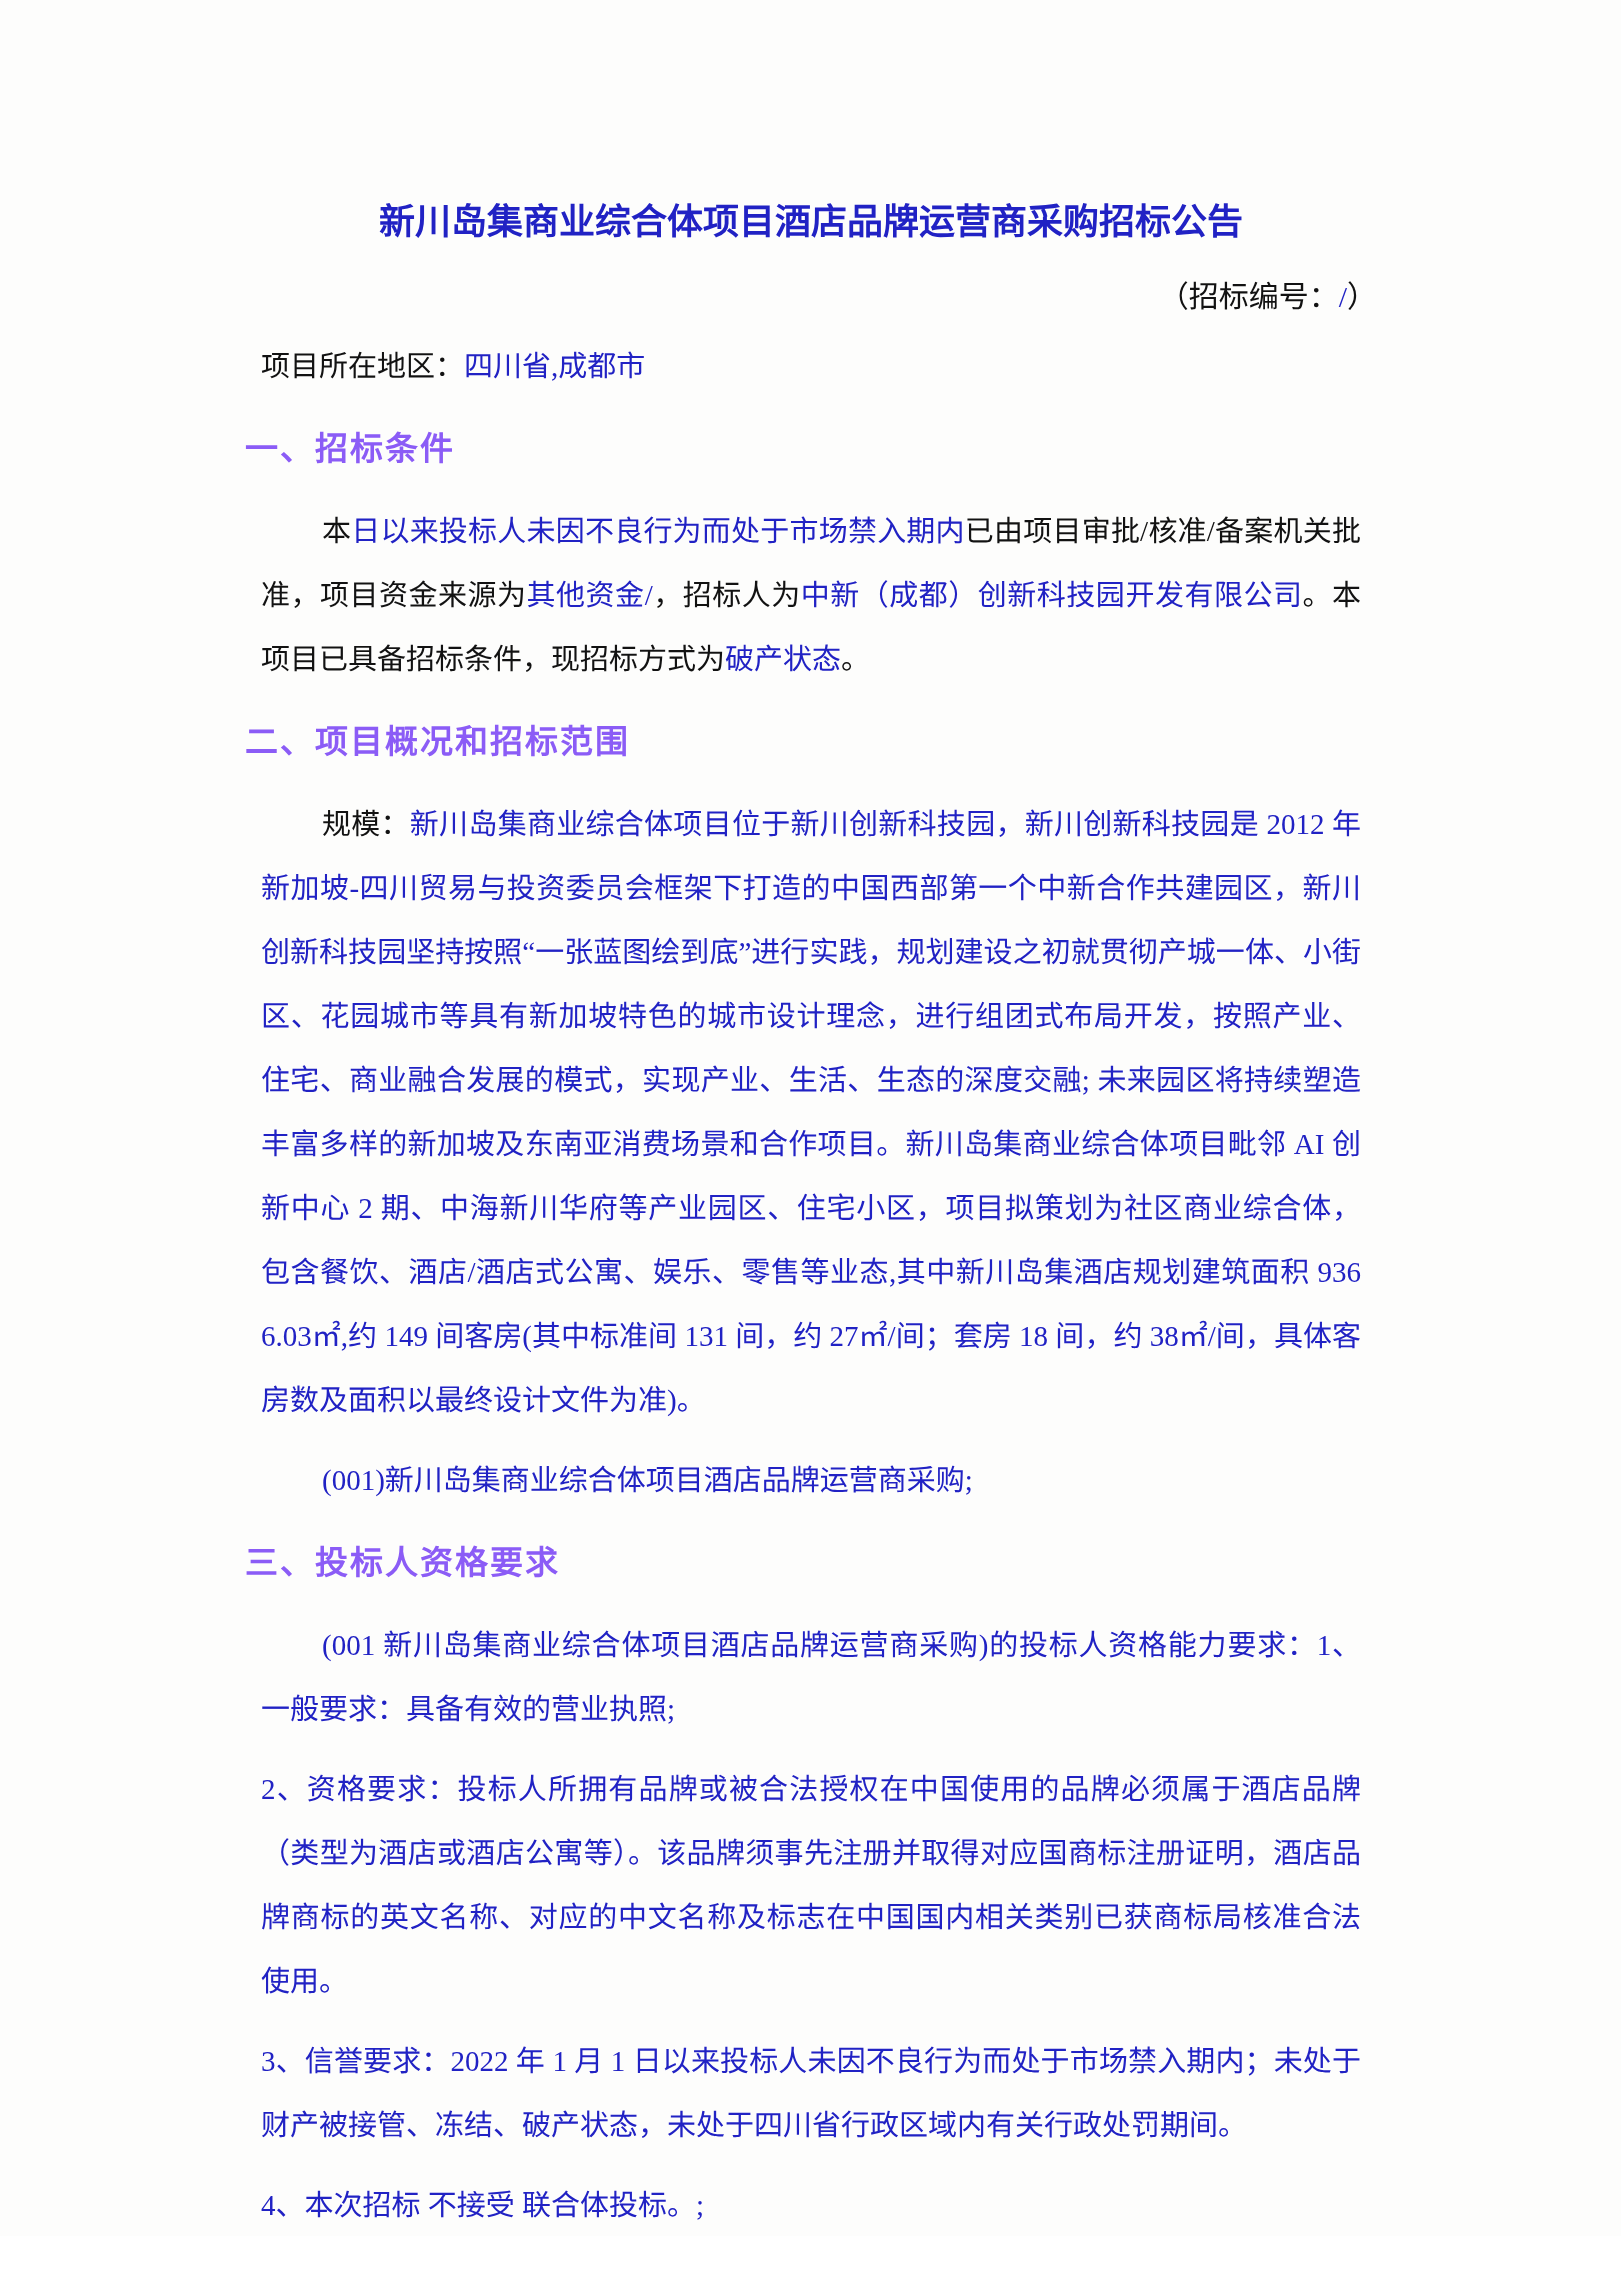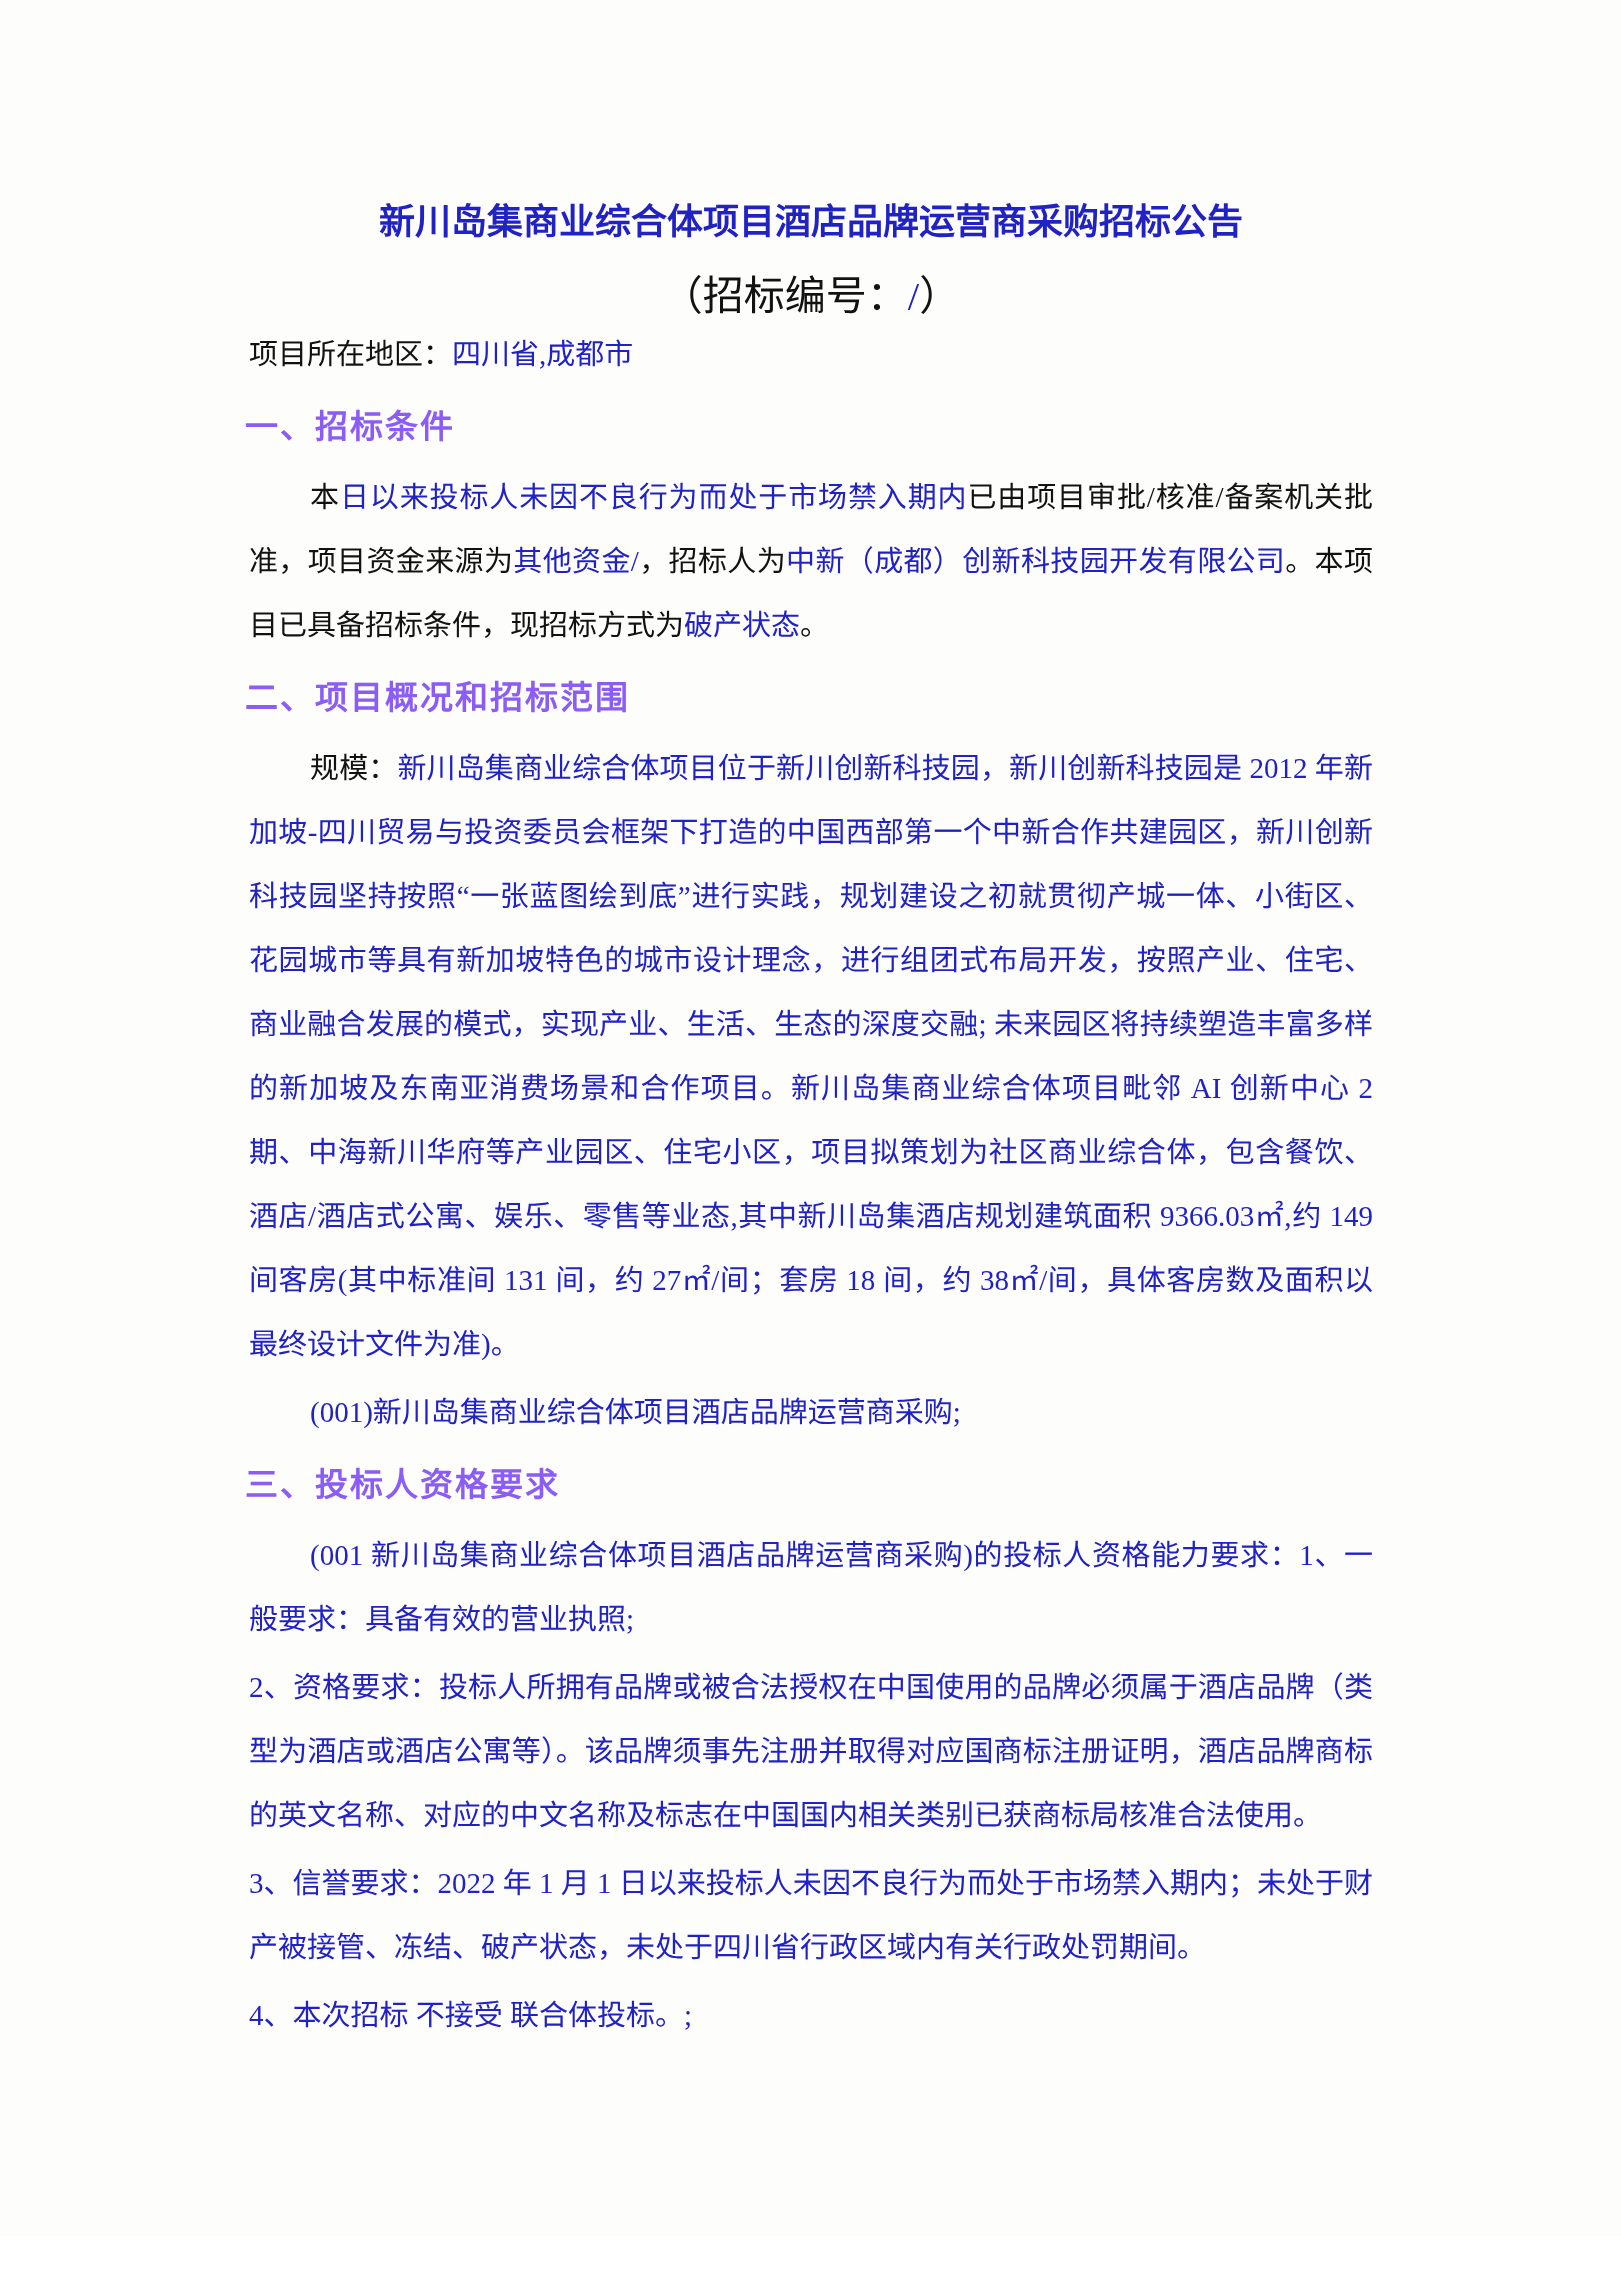--- a/index.html
+++ b/index.html
@@ -21,40 +21,40 @@
   .doc-title {
     margin: 0;
     text-align: center;
     font-size: 36px;
     font-weight: bold;
     color: #2122c4;
     line-height: 47px;
   }
   .doc-subtitle {
     margin: 29px 0 0 0;
-    text-align: center;
-    font-size: 41px;
+    text-align: right;
+    font-size: 30px;
     color: #121212;
     line-height: 43px;
   }
   .location-line {
     margin: 116px 0 0 0;
     line-height: 64px;
   }
   .sec-heading {
     font-family: "Liberation Sans", "DejaVu Sans", sans-serif;
     font-weight: bold;
     font-size: 33px;
     color: #8b5cf6;
     line-height: 69px;
     margin: 5.9px 0 3.9px 0;
     letter-spacing: 2px;
   }
   .para {
-    margin: 4px;
+    margin: 16px;
     line-height: 64px;
     text-align: justify;
     word-break: break-all;
   }
   .indent { text-indent: 61px; }
   .b { color: #2122c4; }
   .k { color: #121212; }
 </style>
 </head>
 <body>

